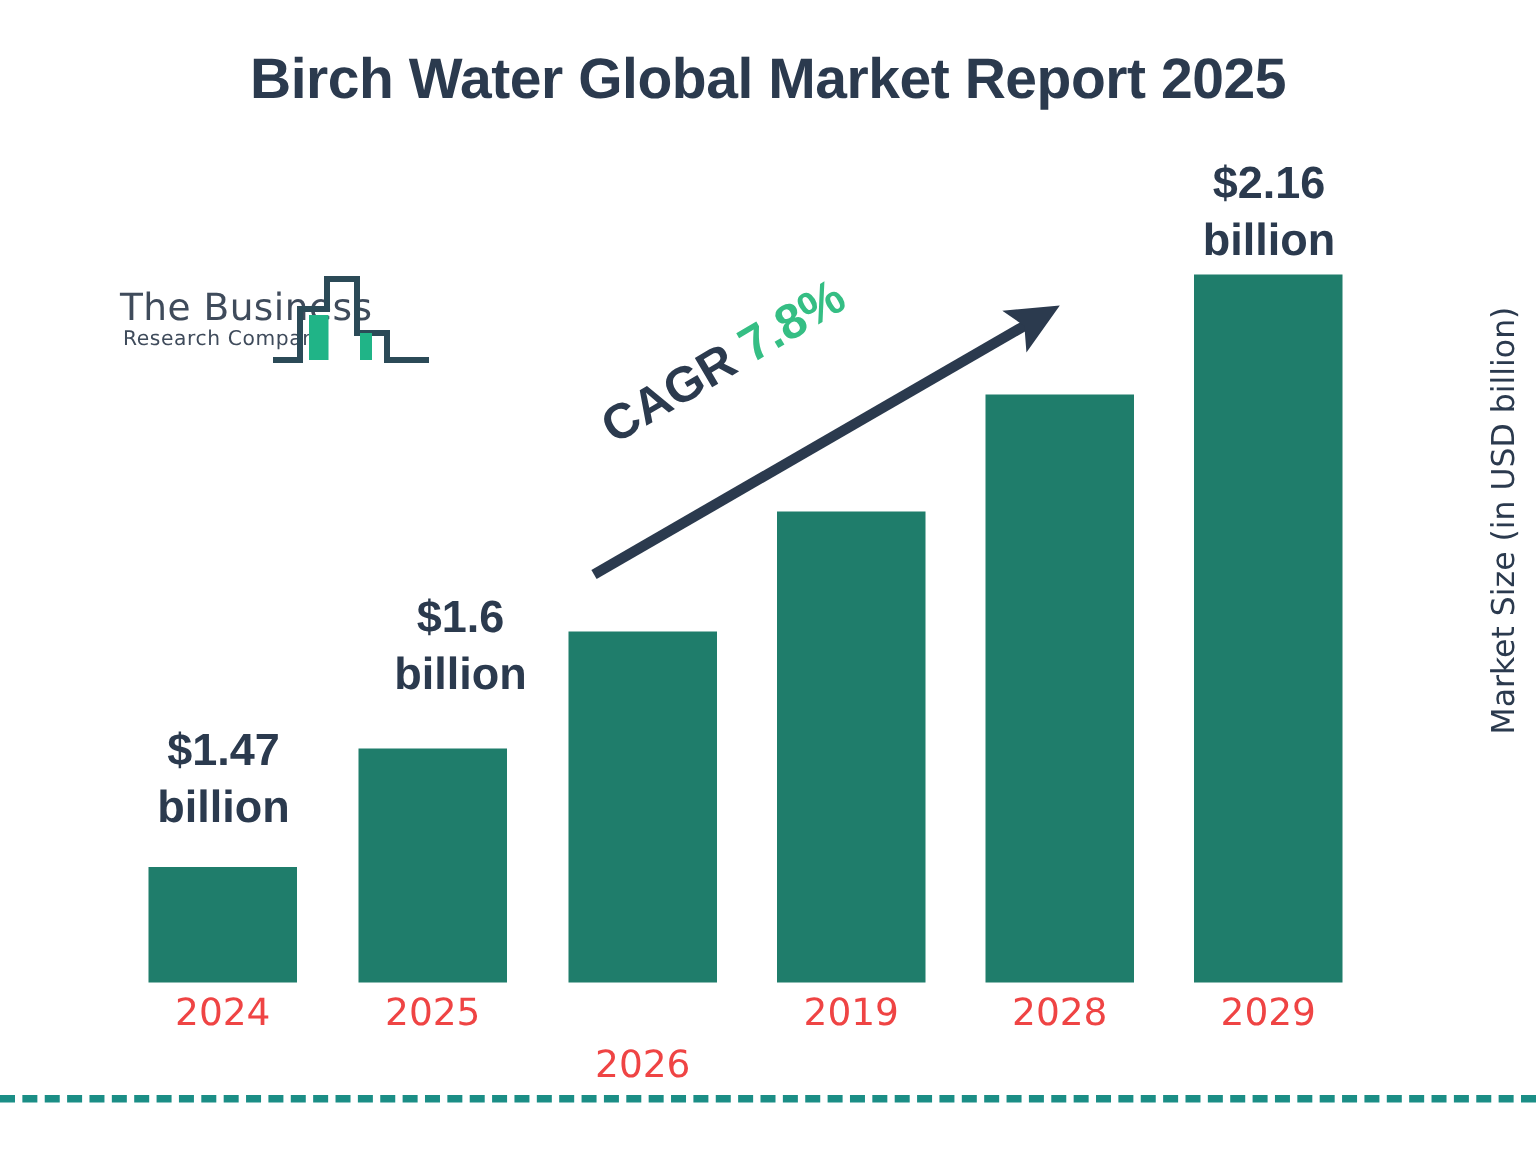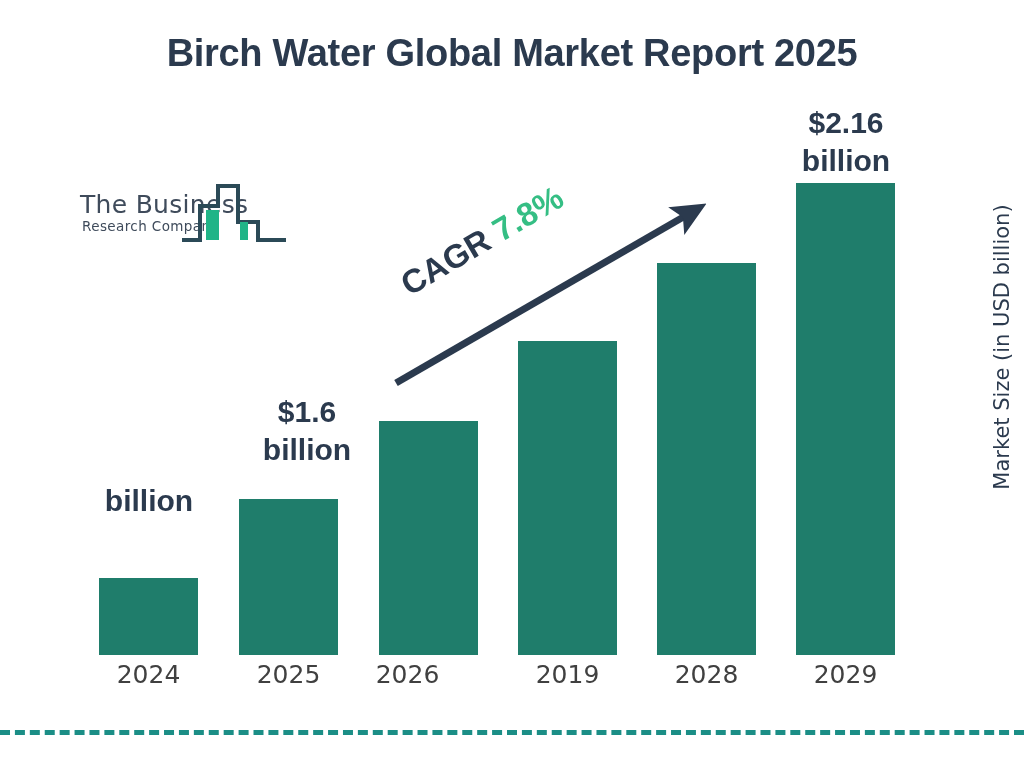--- a/index.html
+++ b/index.html
@@ -79,21 +79,21 @@
     height: 768px;
   }
   .bar {
     position: absolute;
     background: #1f7d6b;
   }
   .tick-label {
     position: absolute;
     font-size: 25px;
     font-family: "DejaVu Sans", sans-serif;
-    color: #404040;
+    color: #ef4444;
     text-align: center;
     top: 660px;
     white-space: nowrap;
   }
   .value-label {
     position: absolute;
     font-size: 30px;
     font-weight: bold;
     line-height: 1.28;
     color: #2b3a4e;
@@ -162,34 +162,35 @@
   <div id="plot">
 
     <div class="bar" style="left:99px;  width:99px; top:578px; height:77px;"></div>
     <div class="bar" style="left:239px; width:99px; top:499px; height:156px;"></div>
     <div class="bar" style="left:379px; width:99px; top:421px; height:234px;"></div>
     <div class="bar" style="left:518px; width:99px; top:341px; height:314px;"></div>
     <div class="bar" style="left:657px; width:99px; top:263px; height:392px;"></div>
     <div class="bar" style="left:796px; width:99px; top:183px; height:472px;"></div>
 
     <div class="value-label" style="left:69px; top:482px; width:160px;">
+      <div>$1.47</div>
       <div>billion</div>
     </div>
     <div class="value-label" style="left:227px; top:393px; width:160px;">
       <div>$1.6</div>
       <div>billion</div>
     </div>
     <div class="value-label" style="left:766px; top:104px; width:160px;">
       <div>$2.16</div>
       <div>billion</div>
     </div>
 
     <div class="tick-label" style="left:99px;  width:99px;">2024</div>
     <div class="tick-label" style="left:239px; width:99px;">2025</div>
-    <div class="tick-label" style="left:358px; width:99px;">2026</div>
+    <div class="tick-label" style="left:379px; width:99px;margin-top:35px;">2026</div>
     <div class="tick-label" style="left:518px; width:99px;">2019</div>
     <div class="tick-label" style="left:657px; width:99px;">2028</div>
     <div class="tick-label" style="left:796px; width:99px;">2029</div>
 
     <svg width="1024" height="768" viewBox="0 0 1024 768" style="position:absolute;left:0;top:0;pointer-events:none;">
       <defs>
         <marker id="arrowhead" markerWidth="5" markerHeight="5" refX="2.6" refY="2.5" orient="auto">
           <path d="M0,0.2 L5,2.5 L0,4.8 L1.1,2.5 Z" fill="#2b3a4e"></path>
         </marker>
       </defs>

